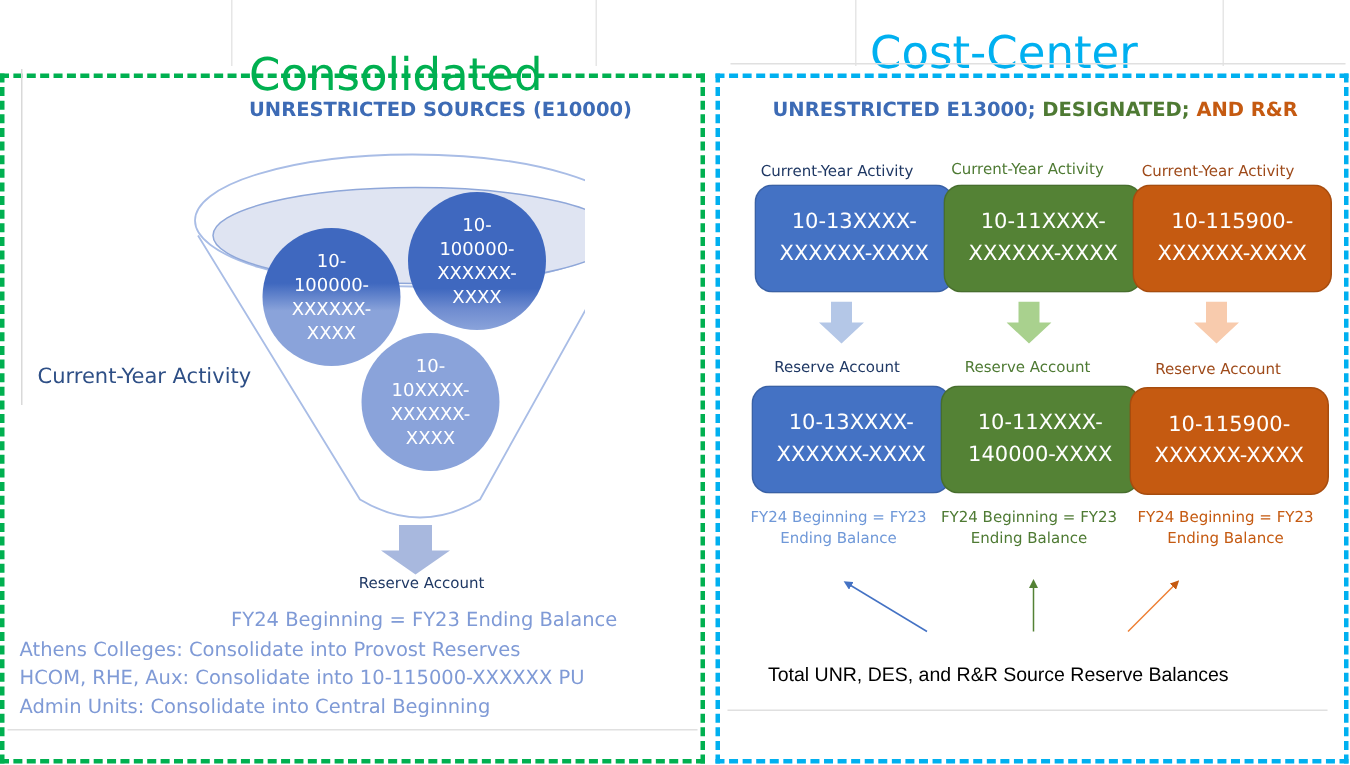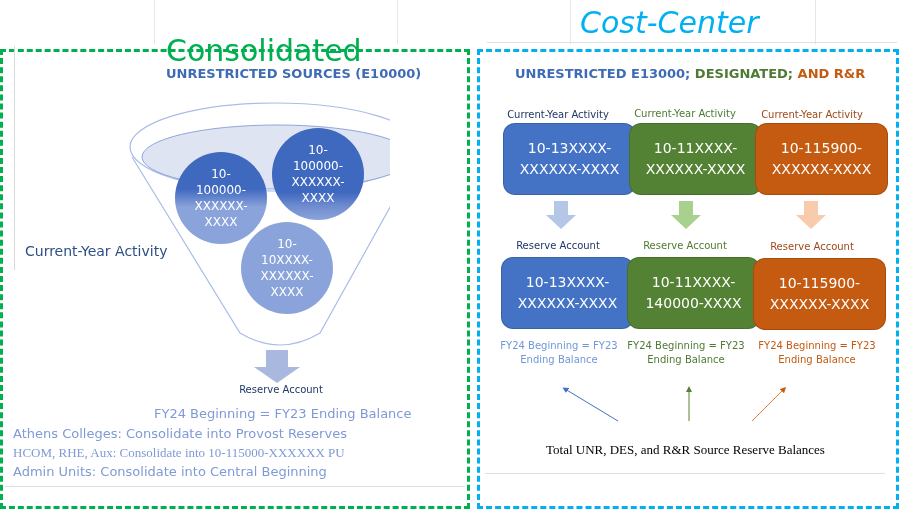--- a/index.html
+++ b/index.html
@@ -51,21 +51,21 @@
     font-family: "DejaVu Sans", sans-serif;
   }
 </style>
 </head>
 <body>
 
 <div class="section-title-bg" style="left:154px; top:0; width:242px; height:44px;"></div>
 <div class="section-title" style="left:166px; top:5px; color:#00b050;margin-top:28px;">Consolidated</div>
 
 <div class="section-title-bg" style="left:570px; top:0; width:244px; height:44px;"></div>
-<div class="section-title" style="left:580px; top:5px; color:#00b0f0;font-style:italic;">Cost-Center</div>
+<div class="section-title" style="left:580px; top:18px; color:#00b0f0;">Cost-Center</div>
 
 <div class="panel" style="left:0; top:49px; width:470px; height:460px; border-color:#00b050;">
   <div class="inner-frame" style="left:11px; top:-6px; width:450px; height:224px; border-top:none;"></div>
 </div>
 <div class="abs" style="left:5px; top:486px; width:460px; height:1px; background:#e0e0e0;"></div>
 
 <div class="hdr" style="left:166px; top:66px; color:#3d6bb5;">UNRESTRICTED SOURCES (E10000)</div>
 
 <svg class="abs" style="left:120px; top:95px;" width="270" height="290">
 
@@ -90,21 +90,21 @@
 10XXXX-
 XXXXXX-
 XXXX</div>
 
 <div class="abs" style="left:25px; top:243px; font-size:14px; color:#2e4f86; font-family:'DejaVu Sans',sans-serif; white-space:nowrap;">Current-Year Activity</div>
 
 <div class="small-label" style="left:236px; top:384px; color:#1f3864; width:90px;">Reserve Account</div>
 
 <div class="bottom-text" style="left:154px; top:406px;">FY24 Beginning = FY23 Ending Balance</div>
 <div class="bottom-text" style="left:13px; top:426px;">Athens Colleges: Consolidate into Provost Reserves</div>
-<div class="bottom-text" style="left:13px; top:445px;font-family:Liberation Serif, serif;">HCOM, RHE, Aux: Consolidate into 10-115000-XXXXXX PU</div>
+<div class="bottom-text" style="left:13px; top:445px;">HCOM, RHE, Aux: Consolidate into 10-115000-XXXXXX PU</div>
 <div class="bottom-text" style="left:13px; top:464px;">Admin Units: Consolidate into Central Beginning</div>
 
 <div class="panel" style="left:477px; top:49px; width:422px; height:460px; border-color:#00b0f0;"></div>
 <div class="abs" style="left:487px; top:42px; width:410px; height:1px; background:#e0e0e0;"></div>
 <div class="abs" style="left:485px; top:473px; width:400px; height:1px; background:#e0e0e0;"></div>
 
 <div class="hdr" style="left:515px; top:66px;">
   <span style="color:#3d6bb5;">UNRESTRICTED E13000; </span><span style="color:#4e7a33;">DESIGNATED; </span><span style="color:#c55a11;">AND R&amp;R</span>
 </div>
 
@@ -151,13 +151,13 @@
       </marker>
     <marker id="ao" markerWidth="6" markerHeight="6" refX="3" refY="3" orient="auto">
         <path d="M0,0 L6,3 L0,6 Z" fill="#c55a11"></path>
       </marker>
   </defs>
   <line x1="63" y1="41" x2="10" y2="9" stroke="#4472c4" stroke-width="1" marker-end="url(#ab)"></line>
   <line x1="134" y1="41" x2="134" y2="9" stroke="#548235" stroke-width="1" marker-end="url(#ag)"></line>
   <line x1="197" y1="41" x2="229" y2="9" stroke="#ed7d31" stroke-width="1" marker-end="url(#ao)"></line>
 </svg>
 
-<div class="abs" style="left:546px; top:442px; font-size:13px; color:#000; white-space:nowrap; font-family:Liberation Serif, serif;">Total UNR, DES, and R&amp;R Source Reserve Balances</div>
+<div class="abs" style="left:512px; top:442px; font-size:13px; color:#000; white-space:nowrap; font-family:Liberation Sans, sans-serif;">Total UNR, DES, and R&amp;R Source Reserve Balances</div>
 
 </body></html>

